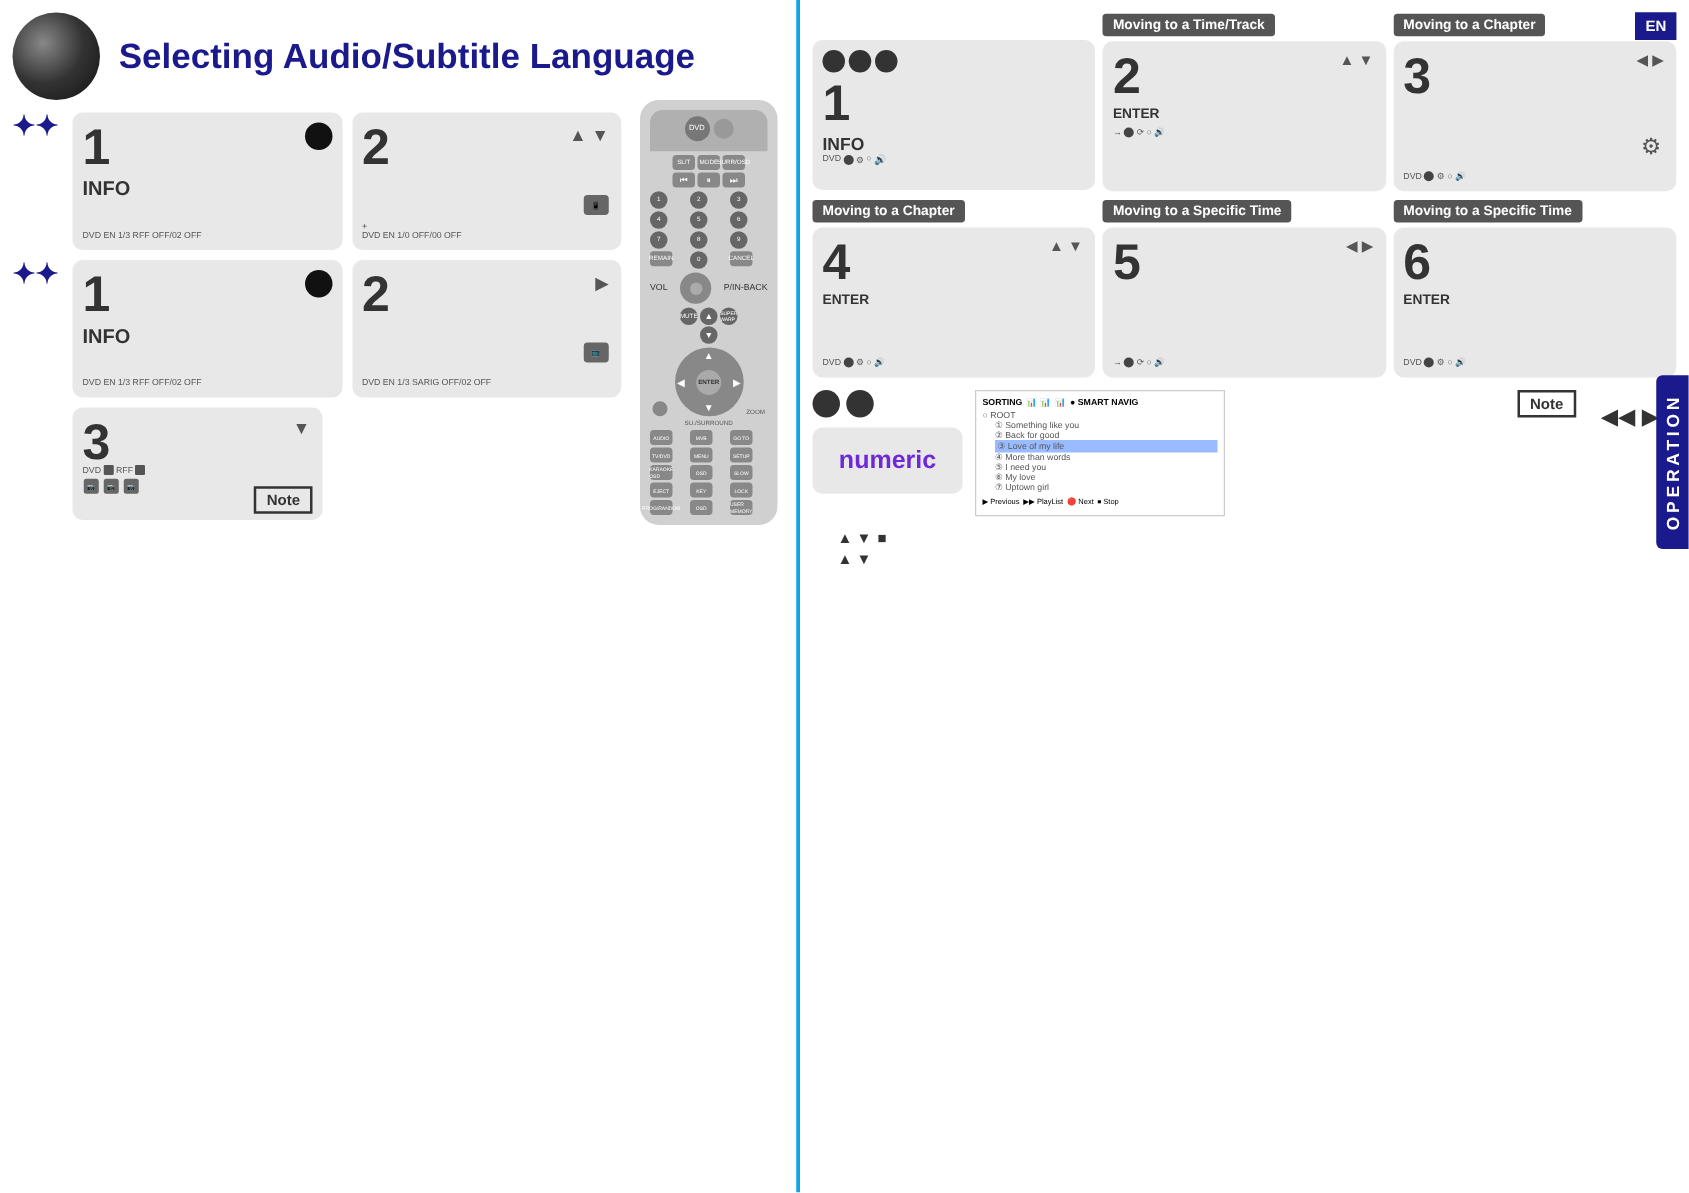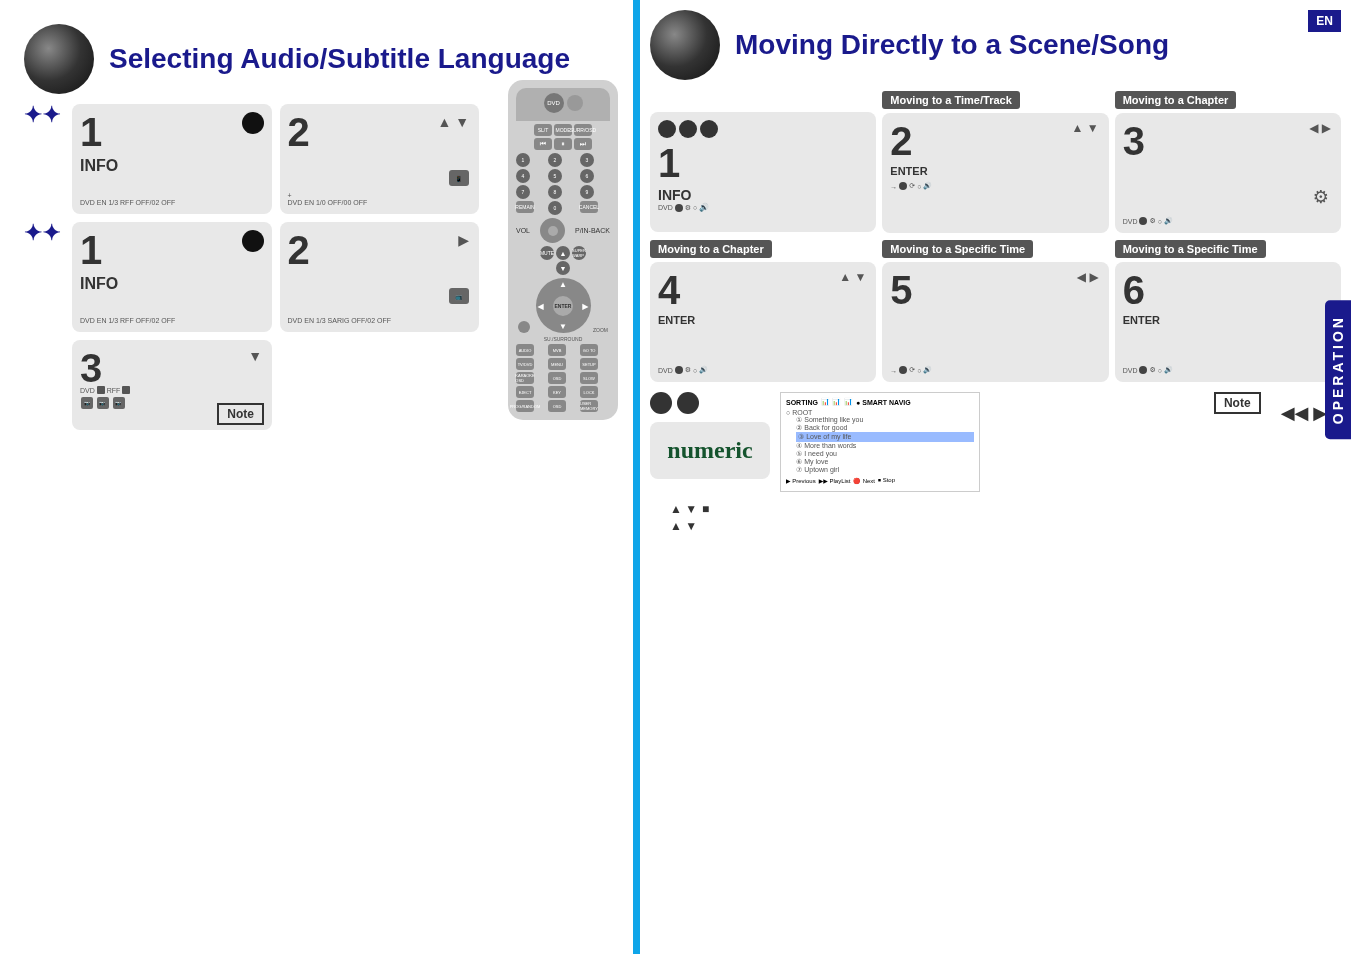--- a/index.html
+++ b/index.html
@@ -16,22 +16,22 @@
       display: flex;
       width: 1351px;
       height: 954px;
       position: relative;
     }
 
     
     .left-section {
       width: 640px;
       height: 100%;
-      border-right: 7px solid #0ea5e9;
-      padding: 24px;
+      border-right: 3px solid #0ea5e9;
+      padding: 10px;
       position: relative;
     }
 
     
     .right-section {
       width: 711px;
       height: 100%;
       padding: 10px;
       position: relative;
     }
@@ -445,24 +445,20 @@
           <div class="remote-btn" style="font-size:4px;">USER MEMORY</div>
         </div>
       </div>
     </div>
   </div>
 
   <div class="right-section">
 
     <div class="en-badge">EN</div>
 
-    <div class="section-header">
-      <div class="section-header-icon"></div>
-      <div class="section-header-title">Moving Directly to a Scene/Song</div>
-    </div>
 
     <div style="display:flex; gap:6px; margin-bottom:6px;">
 
       <div style="flex:1; min-height:120px;">
         <div style="height:22px;"></div>
         <div class="step-box-right">
 
           <div class="three-dots">
             <div class="circle-dot"></div>
             <div class="circle-dot"></div>
@@ -563,21 +559,21 @@
     </div>
 
     <div class="bottom-section-right">
 
       <div style="flex:none; width:120px;">
         <div class="three-dots" style="gap:5px; margin-bottom:8px;">
           <div class="circle-dot" style="width:22px;height:22px;"></div>
           <div class="circle-dot" style="width:22px;height:22px;"></div>
         </div>
         <div style="background:#e8e8e8;border-radius:8px;padding:15px 10px;text-align:center;">
-          <div style="font-size:24px;font-weight:bold;color:#14532d;font-family:Liberation Serif, serif;">numeric</div>
+          <div style="font-size:20px;font-weight:bold;color:#6d28d9;">numeric</div>
         </div>
       </div>
 
       <div style="flex:1;">
         <div class="sorting-box">
           <div class="sorting-row">
             <span style="font-size:7px;font-weight:bold;">SORTING</span>
             <span style="font-size:7px;">📊</span>
             <span style="font-size:7px;">📊</span>
             <span style="font-size:7px;">📊</span>

